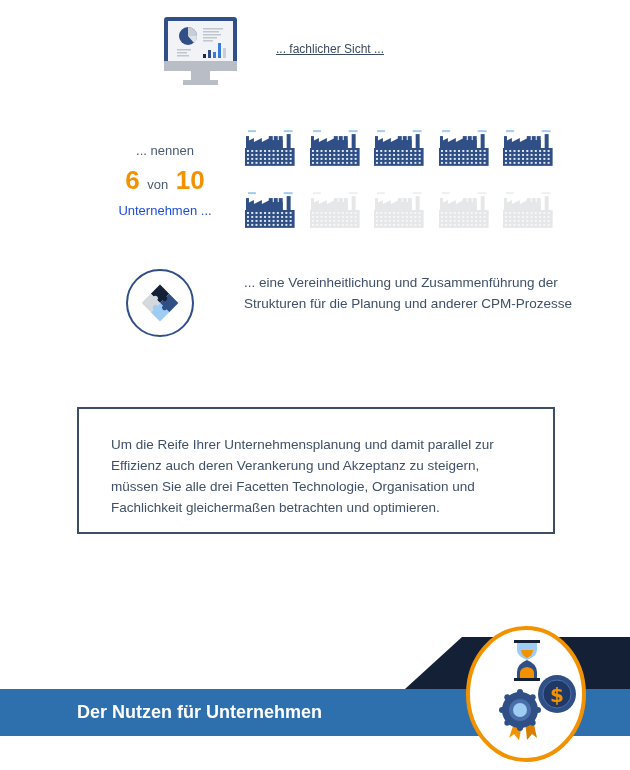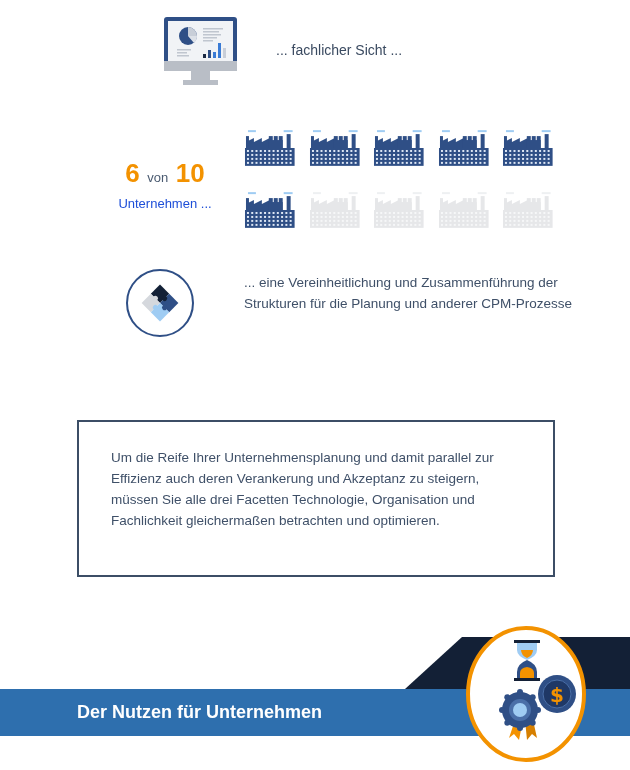--- a/index.html
+++ b/index.html
@@ -1,33 +1,33 @@
 <!DOCTYPE html>
 <html><head>
 <meta charset="utf-8">
 <style>
   html, body { margin:0; padding:0; }
   body { width:630px; height:770px; background:#ffffff; position:relative; overflow:hidden;
          font-family:"Liberation Sans", "DejaVu Sans", sans-serif; color:#3f5068; }
   .abs { position:absolute; }
   .monitor { left:163px; top:16px; width:75px; height:72px; }
-  .sicht { left:276px; top:42px; font-size:14px; color:#3a4a60; }
+  .sicht { left:276px; top:42px; font-size:12px; color:#3a4a60;text-decoration:underline; }
   .nennen-block { left:100px; top:143px; width:130px; text-align:center; }
   .nennen { font-size:13px; color:#4a5a70; }
-  .big-row { margin-top:16px; line-height:28px; }
+  .big-row { margin-top:8px; line-height:28px; }
   .num { font-size:26px; font-weight:bold; color:#f39200; }
   .von { font-size:13px; color:#4a5a70; margin:0 3px; }
   .unternehmen { font-size:13px; color:#1d4ed8; margin-top:4px; }
   .factories { left:244px; top:128px; width:310px; }
   .frow { display:flex; gap:13px; height:40px; }
   .frow + .frow { margin-top:22px; }
   .factory { width:52px; height:40px; }
   .puzzle { left:125px; top:268px; width:70px; height:70px; }
   .puzzle-text { left:244px; top:272px; width:330px; font-size:13.5px; line-height:21px; color:#3f5068; }
-  .box { left:77px; top:407px; width:478px; height:157px; border:2px solid #3c4e66; box-sizing:border-box;margin-top:13px; }
+  .box { left:77px; top:407px; width:478px; height:127px; border:2px solid #3c4e66; box-sizing:border-box; }
   .box p { margin:0; padding:25px 30px 0 32px; font-size:13.5px; line-height:21px; color:#3f5068; }
   .dark-shape { left:0; top:0; width:630px; height:770px; }
   .blue-bar { left:0; top:689px; width:630px; height:47px; background:#2e6fae; }
   .bar-title { left:77px; top:702px; font-size:18px; font-weight:bold; color:#ffffff;text-align:right; }
   .badge { left:465px; top:622px; width:122px; height:140px; }
 </style>
 </head>
 <body>
 
 <svg class="abs monitor" viewBox="0 0 75 72">
@@ -51,20 +51,21 @@
   </g>
   <rect x="40" y="38" width="3" height="4" fill="#1b2a44"></rect>
   <rect x="45" y="34" width="3" height="8" fill="#2f4f86"></rect>
   <rect x="50" y="36" width="3" height="6" fill="#3a7bd5"></rect>
   <rect x="55" y="27" width="3" height="15" fill="#3a7bd5"></rect>
   <rect x="60" y="32" width="3" height="10" fill="#c8ced8"></rect>
 </svg>
 <div class="abs sicht">... fachlicher Sicht ...</div>
 
 <div class="abs nennen-block">
+  <div class="nennen">... nennen</div>
   <div class="big-row">
     <span class="num">6</span>
     <span class="von">von</span>
     <span class="num">10</span>
   </div>
   <div class="unternehmen">Unternehmen ...</div>
 </div>
 
 <div class="abs factories">
   <div class="frow" id="frow1">

